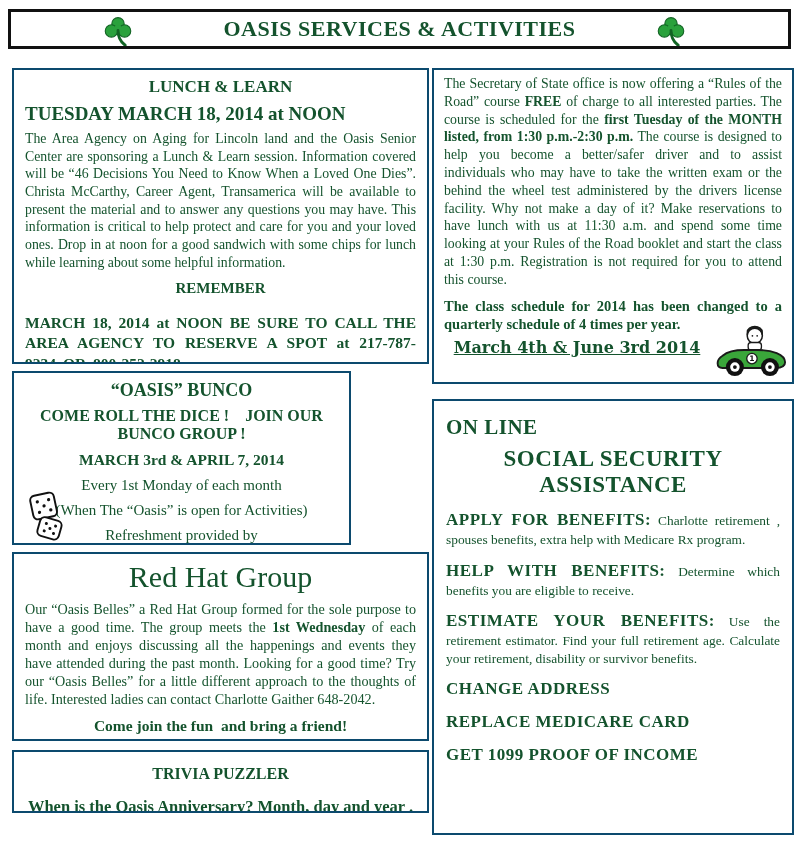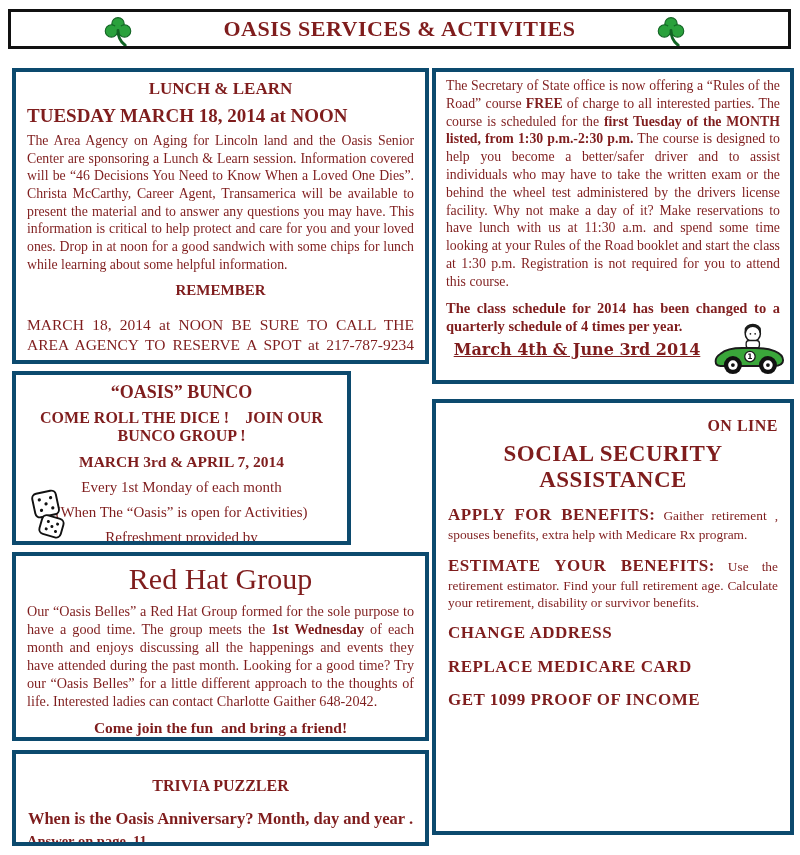--- a/index.html
+++ b/index.html
@@ -1,49 +1,49 @@
 <!DOCTYPE html>
 <html><head>
 <meta charset="utf-8">
 <style>
   html,body { margin:0; padding:0; background:#ffffff; }
   .page {
     position:relative; width:800px; height:855px; background:#ffffff;
-    font-family:"Liberation Serif", serif; color:#7f1d1d; overflow:hidden;
+    font-family:"Liberation Serif", serif; color:#14532d; overflow:hidden;
   }
   .box {
     position:absolute; box-sizing:border-box; background:#ffffff;
-    border:4px solid #0c4a6e; overflow:hidden;
+    border:2px solid #0c4a6e; overflow:hidden;
   }
   
   .header-box {
     left:8px; top:9px; width:783px; height:40px; border:3px solid #111;
     display:flex; align-items:center; justify-content:center;
   }
   .header-title {
     font-size:22px; font-weight:bold; letter-spacing:.5px; text-align:center;
   }
   .shamrock { position:absolute; top:3px; width:30px; height:33px; }
   .shamrock.left  { left:92px; }
   .shamrock.right { left:645px; }
 
   
   .lunch   { left:12px;  top:68px;  width:417px; height:296px; padding:4px 11px; }
   .bunco   { left:12px;  top:371px; width:339px; height:174px; padding:5px 11px; }
   .redhat  { left:12px;  top:552px; width:417px; height:189px; padding:4px 11px; }
-  .trivia  { left:12px;  top:750px; width:417px; height:96px;  padding:19px 11px; }
+  .trivia  { left:12px;  top:750px; width:417px; height:63px;  padding:9px 11px; }
   .rules   { left:432px; top:68px;  width:362px; height:316px; padding:5px 10px; }
   .ss      { left:432px; top:399px; width:362px; height:436px; padding:8px 12px; }
   .bold     { font-weight:bold; }
 
   .lunch-title    { font-size:17px; font-weight:bold; text-align:center; margin:3px 0 2px; }
   .lunch-subtitle { font-size:19px; font-weight:bold; margin:6px 0 5px; }
   .lunch-body     { font-size:13.8px; line-height:1.28; text-align:justify; margin:2px 0; }
   .lunch-remember { font-size:15px; font-weight:bold; text-align:center; margin:9px 0 7px; }
-  .lunch-cta      { font-size:15.5px; font-weight:normal; text-align:justify; word-spacing:3px; line-height:1.32; }
+  .lunch-cta      { font-size:15.5px; font-weight:bold; text-align:justify; word-spacing:3px; line-height:1.32; }
 
   .bunco-title { font-size:18px; font-weight:bold; text-align:center; margin:2px 0 6px; }
   .bunco-l1    { font-size:16px; font-weight:bold; text-align:center; margin:4px 0 8px; }
   .bunco-l2    { font-size:15.5px; font-weight:bold; text-align:center; margin:6px 0 8px; }
   .bunco-l     { font-size:15px; text-align:center; margin:8px 0; }
   .dice-icon   { position:absolute; left:10px; bottom:2px; width:48px; height:50px; }
 
   .redhat-title { font-size:30px; font-weight:normal; text-align:center; margin:2px 0 6px; }
   .redhat-body  { font-size:14.2px; line-height:1.27; text-align:justify; margin:0; }
   .redhat-fun   { font-size:15.5px; font-weight:bold; text-align:center; margin:9px 0 4px; }
@@ -55,21 +55,21 @@
 
   .rules-title { font-size:21px; font-weight:normal; letter-spacing:1px; text-align:center; margin:3px 0 5px; }
   .rules-body  { font-size:13.8px; line-height:1.29; text-align:justify; margin:0; }
   .rules-note  { font-size:14.5px; font-weight:bold; text-align:justify; line-height:1.3; margin:8px 0 4px; }
   .rules-dates {
     font-family:"DejaVu Serif", serif; font-size:16px; font-weight:bold;
     text-align:center; margin:4px 72px 0 0;text-decoration:underline;
   }
   .car-icon { position:absolute; right:5px; bottom:3px; width:72px; height:56px; }
 
-  .ss-title1 { font-size:16px; font-weight:bold; text-align:right; margin:6px 0 2px; letter-spacing:.5px; }
+  .ss-title1 { font-size:21px; font-weight:bold; text-align:left; margin:6px 0 2px; letter-spacing:.5px; }
   .ss-title2 { font-size:23px; font-weight:bold; text-align:center; margin:6px 0; letter-spacing:.5px; }
   .ss-intro  { font-size:13.8px; line-height:1.3; text-align:justify; margin:24px 0 6px; }
   .ss-item   { font-size:13.4px; line-height:1.3; text-align:justify; margin:11px 0; }
   .ss-head   { font-size:17px; font-weight:bold; letter-spacing:.5px; }
 </style>
 </head>
 <body>
 
 <div class="page">
 
@@ -171,21 +171,22 @@
 
       <circle cx="39" cy="37" r="5.5" fill="#ffffff" stroke="#1a1a1a" stroke-width="1.4"></circle>
       <text x="39" y="40" font-size="8" font-family="DejaVu Sans, sans-serif" font-weight="bold" text-anchor="middle" fill="#111">1</text>
     </svg>
   </div>
 
   <div class="box ss">
     <div class="ss-title1">ON LINE</div>
     <div class="ss-title2">SOCIAL SECURITY ASSISTANCE</div>
 
-    <p class="ss-item"><span class="ss-head">APPLY FOR BENEFITS:</span><span>  Gaither retirement , spouses benefits, extra help with Medicare Rx program.</span></p>
+    <p class="ss-item"><span class="ss-head">APPLY FOR BENEFITS:</span><span>  Charlotte retirement , spouses benefits, extra help with Medicare Rx program.</span></p>
+    <p class="ss-item"><span class="ss-head">HELP WITH BENEFITS:</span><span>  Determine which benefits you are eligible to receive.</span></p>
     <p class="ss-item"><span class="ss-head">ESTIMATE YOUR BENEFITS:</span><span>  Use the retirement estimator. Find your full retirement age. Calculate your retirement, disability or survivor benefits.</span></p>
     <p class="ss-item"><span class="ss-head">CHANGE ADDRESS</span></p>
     <p class="ss-item"><span class="ss-head">REPLACE MEDICARE CARD</span></p>
     <p class="ss-item"><span class="ss-head">GET 1099 PROOF OF INCOME</span></p>
 
   </div>
 
 </div>
 
 </body></html>

